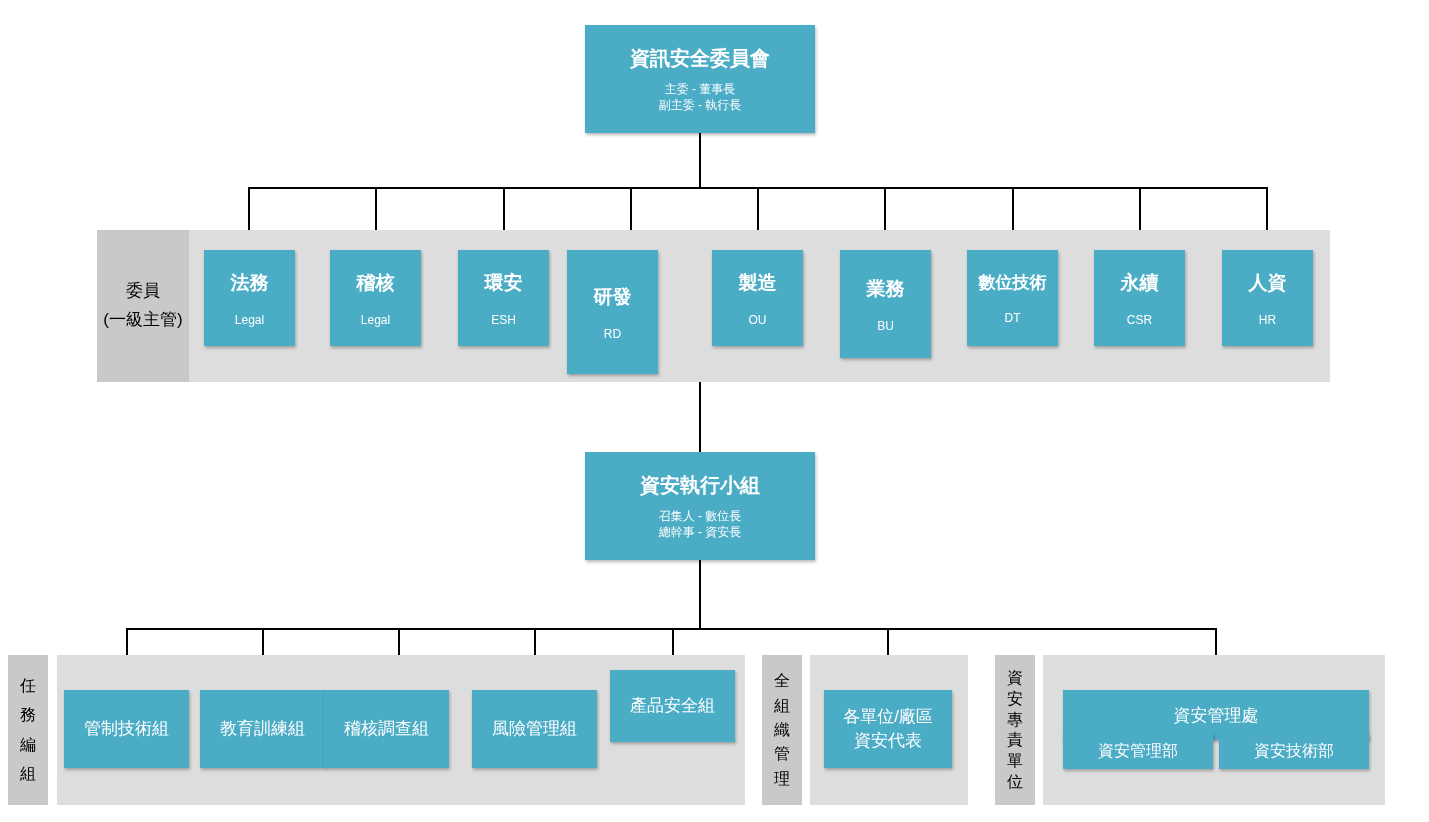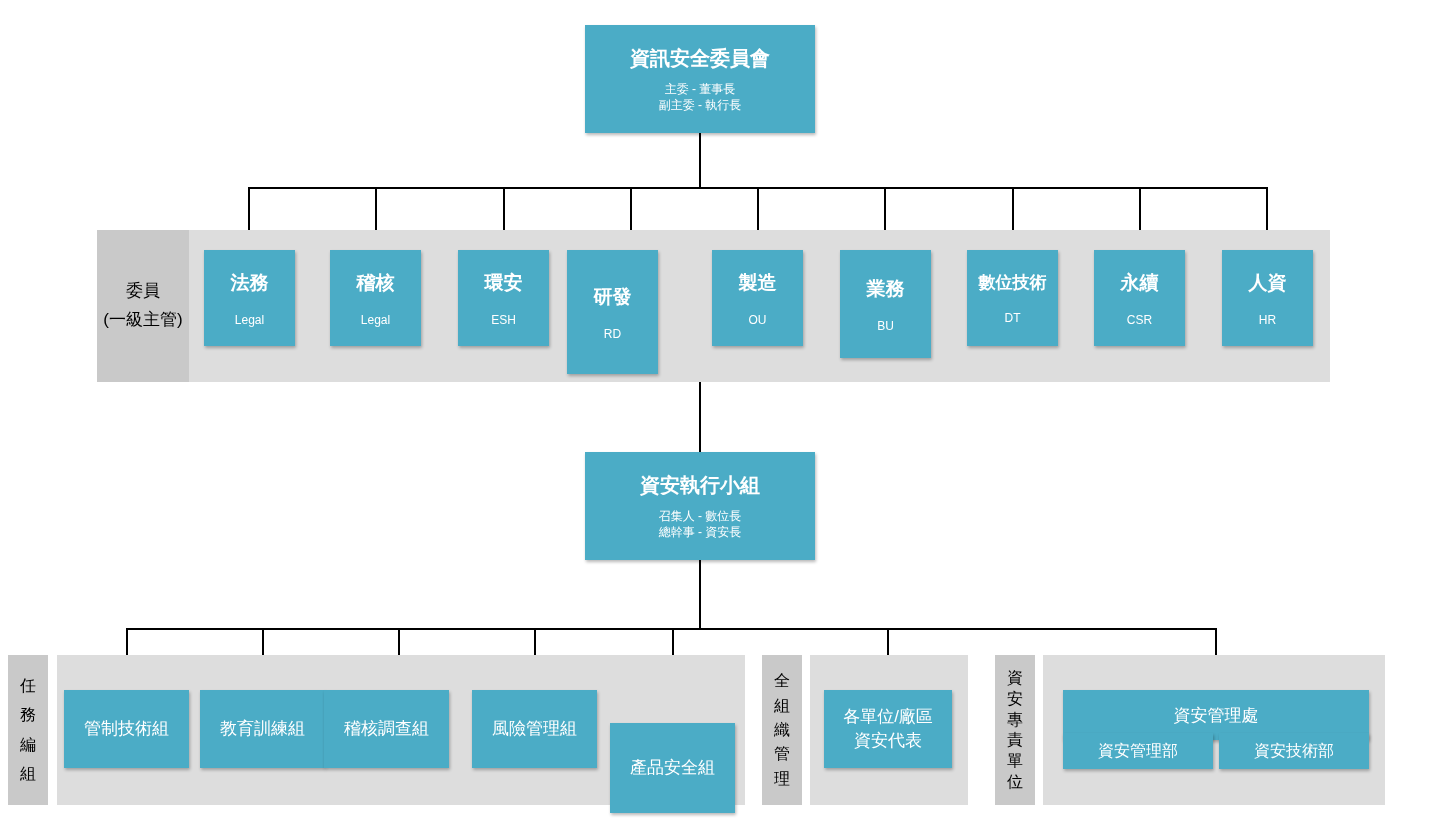--- a/index.html
+++ b/index.html
@@ -176,21 +176,21 @@
   </div>
   <div class="node" style="left:64px;top:690px;width:125px;height:78px">
     <div class="t-label">管制技術組</div>
   </div>
   <div class="node" style="left:324px;top:690px;width:125px;height:78px">
     <div class="t-label">稽核調查組</div>
   </div>
   <div class="node" style="left:472px;top:690px;width:125px;height:78px">
     <div class="t-label">風險管理組</div>
   </div>
-  <div class="node" style="left:610px;top:723px;width:125px;height:90px">
+  <div class="node" style="left:610px;top:670px;width:125px;height:72px">
     <div class="t-label">產品安全組</div>
   </div>
 
   <div class="node" style="left:824px;top:690px;width:128px;height:78px">
     <div class="t-label">各單位/廠區</div>
     <div class="t-label">資安代表</div>
   </div>
 
   <div class="node" style="left:1063px;top:690px;width:306px;height:50px">
     <div class="d-label">資安管理處</div>

